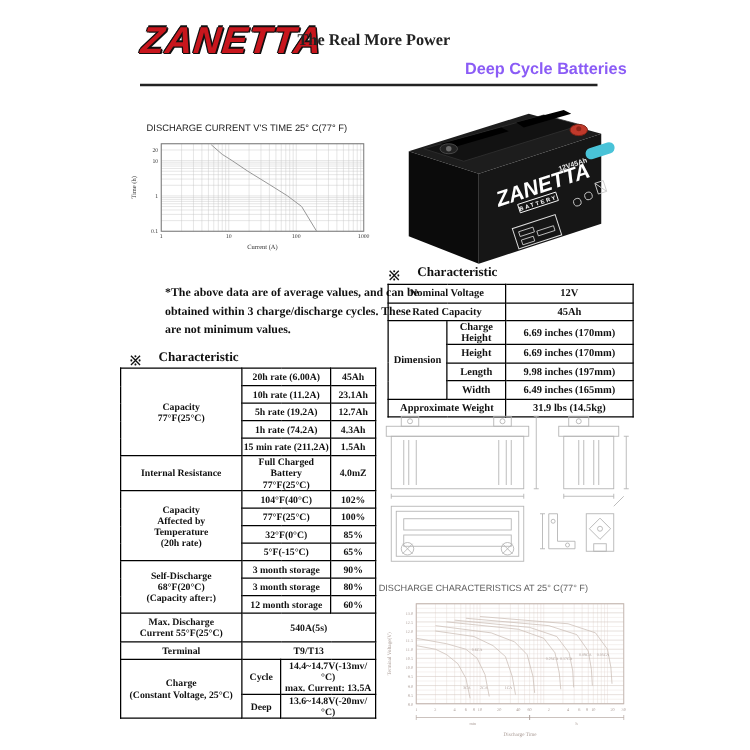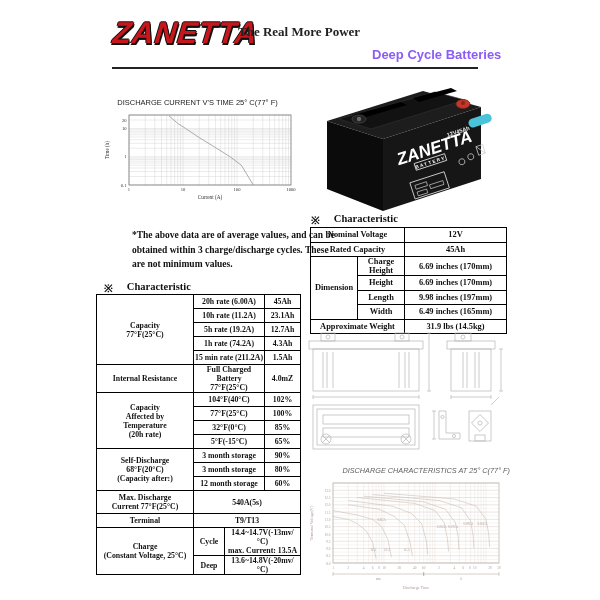--- a/index.html
+++ b/index.html
@@ -18,21 +18,21 @@
   .doc-title{left:372px;top:47px;font-family:"Liberation Sans",sans-serif;
              font-weight:bold;font-size:13px;color:#8b5cf6;}
   .rule{left:112px;top:67px;width:366px;height:2px;background:#222;}
 
   
   .chart-wrap{display:flex;flex-direction:column;align-items:flex-start;}
   #top-chart{left:95px;top:98px;width:205px;}
   .chart-title-1{font-family:"Liberation Sans",sans-serif;font-size:7.5px;color:#222;
                  text-align:center;width:100%;}
   #bottom-chart-title{left:303px;top:466px;width:207px;font-family:"Liberation Sans",sans-serif;
-                 font-size:7.3px;color:#5e5e5e;text-align:right;font-style:italic;}
+                 font-size:7.3px;color:#5e5e5e;text-align:left;}
   svg{display:block;}
 
   
   #note{left:96px;top:228px;width:210px;font-weight:bold;font-size:9.5px;line-height:1.55;margin-left:36px;}
 
   
   .sec-head{display:flex;gap:14px;font-weight:bold;font-size:10.5px;}
   #char-head{left:104px;top:281px;}
   #spec-head{left:311px;top:213px;}
 
@@ -229,21 +229,21 @@
     <tr>
           <td colspan="2">3 month storage</td>
           <td>80%</td>
         </tr>
     <tr>
           <td colspan="2">12 month storage</td>
           <td>60%</td>
         </tr>
     <tr class="tall">
       <td class="ml">Max. Discharge
-Current 77°F(25°C)</td>
+Current 55°F(25°C)</td>
       <td colspan="3">540A(5s)</td>
     </tr>
     <tr>
       <td>Terminal</td>
       <td colspan="3">T9/T13</td>
     </tr>
     <tr class="tall">
       <td rowspan="2" class="ml">Charge
 (Constant Voltage, 25°C)</td>
       <td>Cycle</td>

